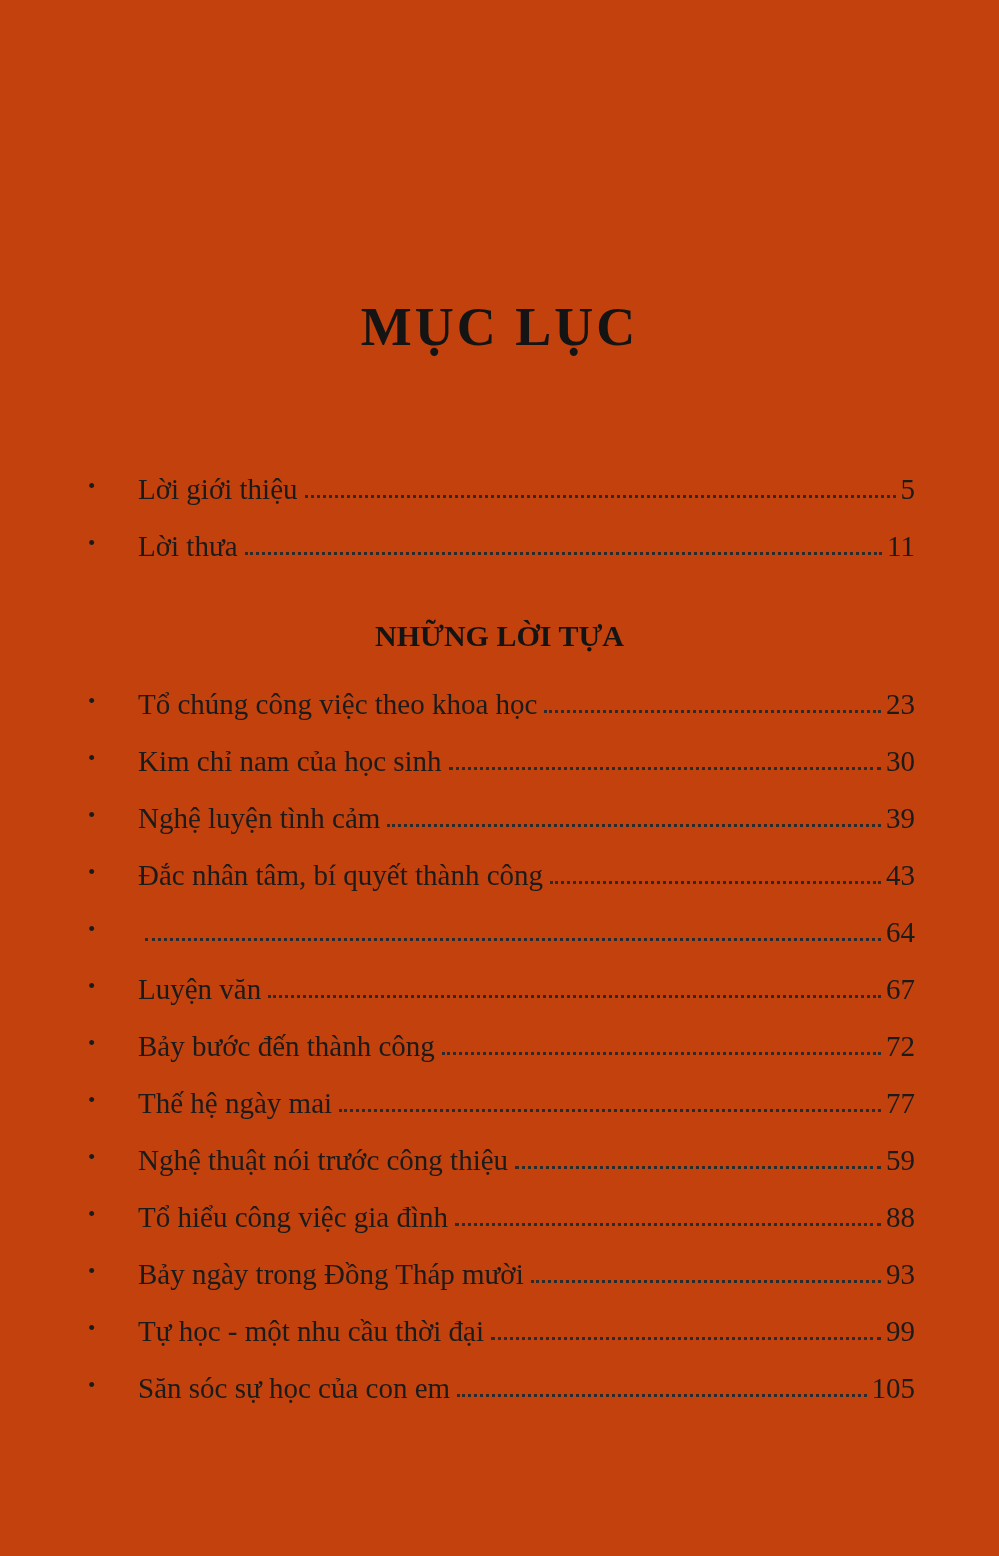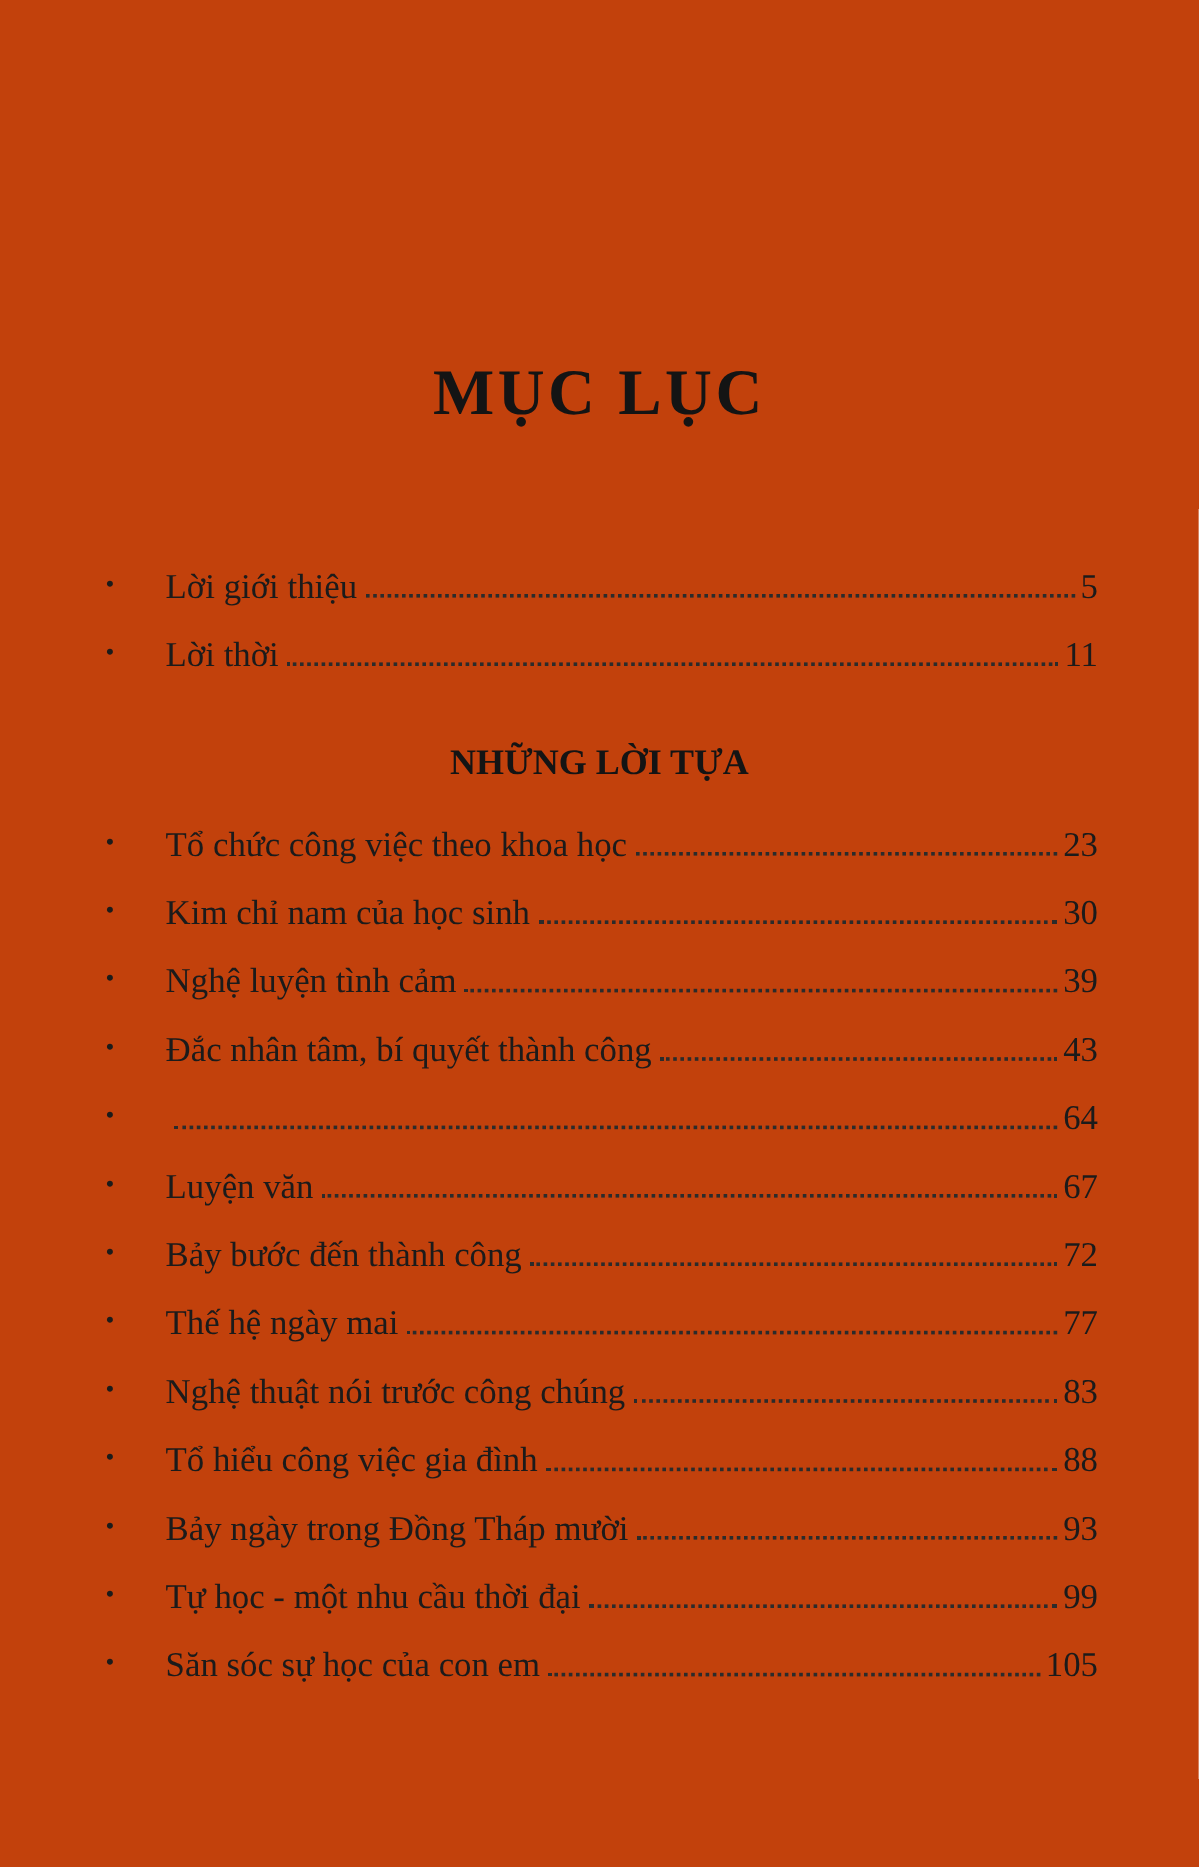--- a/index.html
+++ b/index.html
@@ -86,34 +86,34 @@
 
   <div class="toc-list front-list">
     <div class="row">
       <span class="bullet">•</span>
       <span class="label">Lời giới thiệu</span>
       <span class="dots"></span>
       <span class="pnum">5</span>
     </div>
     <div class="row">
       <span class="bullet">•</span>
-      <span class="label">Lời thời</span>
+      <span class="label">Lời thưa</span>
       <span class="dots"></span>
       <span class="pnum">11</span>
     </div>
   </div>
 
   <div class="section-heading">
     <div>NHỮNG LỜI TỰA</div>
   </div>
 
   <div class="toc-list main-list">
     <div class="row">
       <span class="bullet">•</span>
-      <span class="label">Tổ chức công việc theo khoa học</span>
+      <span class="label">Tổ chúng công việc theo khoa học</span>
       <span class="dots"></span>
       <span class="pnum">23</span>
     </div>
     <div class="row">
       <span class="bullet">•</span>
       <span class="label">Kim chỉ nam của học sinh</span>
       <span class="dots"></span>
       <span class="pnum">30</span>
     </div>
     <div class="row">
@@ -146,23 +146,23 @@
       <span class="pnum">72</span>
     </div>
     <div class="row">
       <span class="bullet">•</span>
       <span class="label">Thế hệ ngày mai</span>
       <span class="dots"></span>
       <span class="pnum">77</span>
     </div>
     <div class="row">
       <span class="bullet">•</span>
-      <span class="label">Nghệ thuật nói trước công chúng</span>
+      <span class="label">Nghệ thuật nói trước công thiệu</span>
       <span class="dots"></span>
-      <span class="pnum">83</span>
+      <span class="pnum">59</span>
     </div>
     <div class="row">
       <span class="bullet">•</span>
       <span class="label">Tổ hiểu công việc gia đình</span>
       <span class="dots"></span>
       <span class="pnum">88</span>
     </div>
     <div class="row">
       <span class="bullet">•</span>
       <span class="label">Bảy ngày trong Đồng Tháp mười</span>

